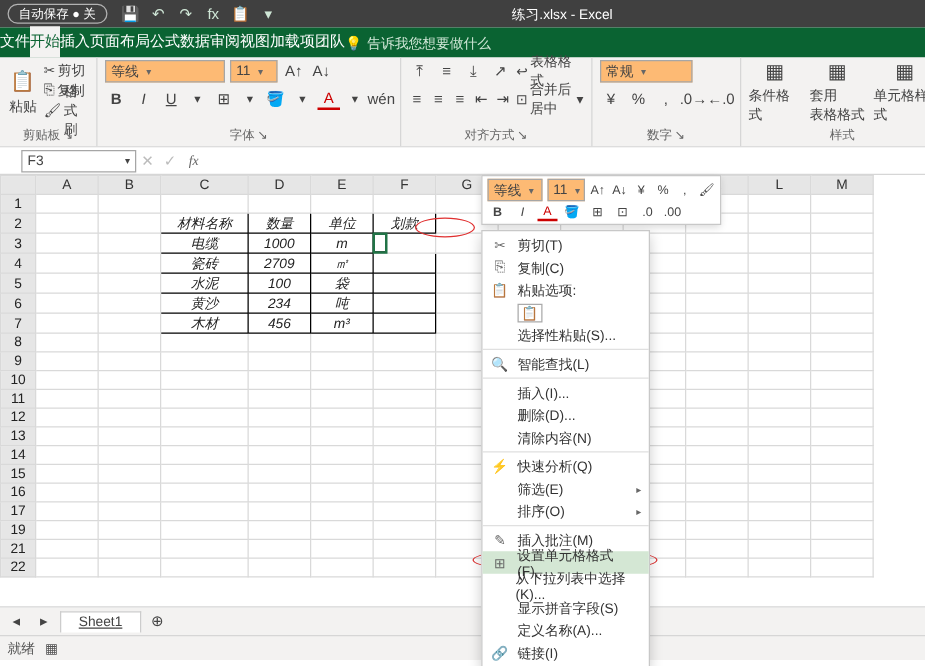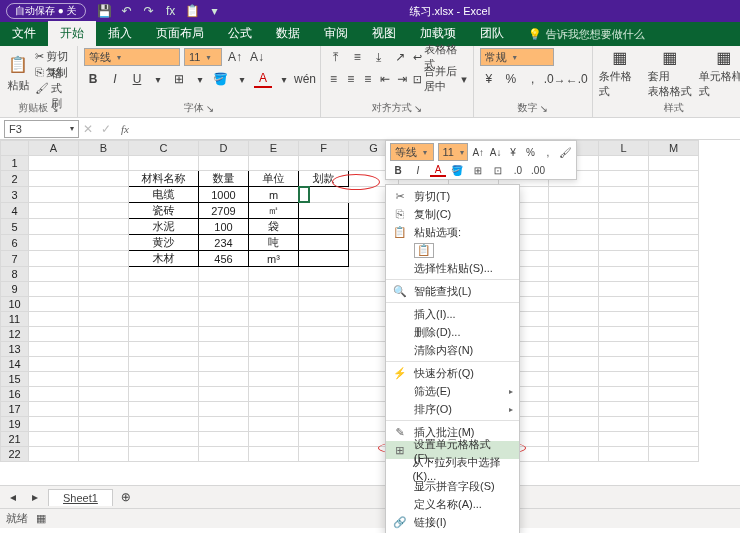--- a/index.html
+++ b/index.html
@@ -1,52 +1,52 @@
 <!DOCTYPE html>
 <html><head>
 <meta charset="utf-8">
 <style>
 *{box-sizing:border-box;margin:0;padding:0;font-family:"Microsoft YaHei",sans-serif;}
 body{background:#fff;width:740px;height:533px;overflow:hidden;font-size:11px;color:#444;position:relative;}
-.titlebar{height:22px;background:#4c1d95;color:#fff;display:flex;align-items:center;padding:0 6px;font-size:11px;}
+.titlebar{height:22px;background:#404040;color:#fff;display:flex;align-items:center;padding:0 6px;font-size:11px;}
 .titlebar .autosave{border:1px solid rgba(255,255,255,.6);border-radius:8px;padding:0 8px;margin-right:8px;font-size:10px;}
 .titlebar .qat-icon{width:18px;height:16px;display:flex;align-items:center;justify-content:center;color:#cfe6d6;margin:0 2px;font-size:12px;}
 .titlebar .title{flex:1;text-align:center;}
 .tabs{height:24px;background:#0a6332;display:flex;align-items:flex-end;color:#fff;font-size:12px;}
-.tab{padding:4px 12px;cursor:default;}
+.tab{padding:4px 0;cursor:default;}
 .tab.active{background:#f3f2f1;color:#0a6332;}
 .tab.tellme{color:#cfe6d6;font-size:11px;display:flex;align-items:center;gap:4px;}
 .ribbon{height:72px;background:#f3f2f1;border-bottom:1px solid #d6d6d6;display:flex;}
 .group{border-right:1px solid #d6d6d6;padding:2px 6px 0;display:flex;flex-direction:column;font-size:11px;}
 .group-label{text-align:center;color:#666;font-size:10px;margin-top:auto;padding-bottom:2px;display:flex;justify-content:center;align-items:center;gap:2px;}
 .paste-block{display:flex;gap:4px;}
 .bigbtn{display:flex;flex-direction:column;align-items:center;justify-content:center;width:34px;height:50px;font-size:11px;}
 .bigbtn .icon{width:22px;height:22px;display:flex;align-items:center;justify-content:center;font-size:16px;margin-bottom:2px;}
 .small-stack{display:flex;flex-direction:column;gap:0;}
 .smallbtn{display:flex;align-items:center;gap:2px;height:16px;font-size:11px;color:#444;}
 .sel{height:18px;border:1px solid #a6a6a6;background:#fdba74;display:inline-flex;align-items:center;padding:0 4px;font-size:11px;color:#444;gap:6px;}
 .sel .caret{font-size:8px;color:#666;}
 .row{display:flex;align-items:center;gap:4px;}
 .row.mt{margin-top:4px;}
 .iconbtn{width:18px;height:18px;display:flex;align-items:center;justify-content:center;color:#444;font-size:12px;}
 .iconbtn.small{width:16px;height:14px;font-size:10px;}
 .namebox-row{height:22px;border-bottom:1px solid #d6d6d6;display:flex;align-items:center;background:#fff;}
-.namebox{width:75px;border:1px solid #a6a6a6;height:18px;margin-left:4px;padding:0 4px;font-size:11px;display:flex;align-items:center;justify-content:space-between;}
+.namebox{width:92px;border:1px solid #a6a6a6;height:18px;margin-left:17px;padding:0 4px;font-size:11px;display:flex;align-items:center;justify-content:space-between;}
 .fxbar{flex:1;border:none;height:18px;padding:0 4px;font-size:11px;}
 .fxlabel{font-style:italic;font-family:serif;color:#666;margin:0 6px;}
 .gridwrap{position:relative;height:346px;overflow:hidden;border-bottom:1px solid #d6d6d6;}
 .grid{border-collapse:collapse;table-layout:fixed;}
 .grid th,.grid td{border:1px solid #d9d9d9;height:15px;font-size:11px;text-align:center;background:#fff;color:#222;font-weight:normal;}
 .grid th{background:#e6e6e6;color:#333;}
 .grid th.corner{width:28px;}
 .grid th.col{width:50px;}
 .grid th.colC{width:70px;}
 .grid td.rowhdr{background:#e6e6e6;width:28px;}
 .grid td.sel{background:#fff;outline:2px solid #217346;outline-offset:-1px;}
-.thickL{border-left:1.5px solid #000 !important;}
+.thickL{border-left:1.5px solid #000 !important;font-style:italic;}
 .thickR{border-right:1.5px solid #000 !important;}
 .thickT{border-top:1.5px solid #000 !important;}
 .thickB{border-bottom:1.5px solid #000 !important;}
 .redring{position:absolute;border:1.5px solid #e03030;border-radius:50%;pointer-events:none;}
 .minitoolbar{position:absolute;top:140px;left:385px;width:192px;height:40px;background:#fff;border:1px solid #c8c8c8;box-shadow:0 2px 6px rgba(0,0,0,.15);padding:2px 4px;font-size:11px;}
 .contextmenu{position:absolute;top:184px;left:385px;width:135px;background:#fff;border:1px solid #c8c8c8;box-shadow:0 4px 10px rgba(0,0,0,.2);padding:2px 0;}
 .menuitem{height:18px;display:flex;align-items:center;padding:0 6px;font-size:11px;color:#333;gap:6px;}
 .menuitem .micon{width:16px;text-align:center;color:#666;font-size:11px;}
 .menuitem .arrow{margin-left:auto;font-size:8px;color:#666;}
 .menuitem.hover{background:#d4e7d4;}

